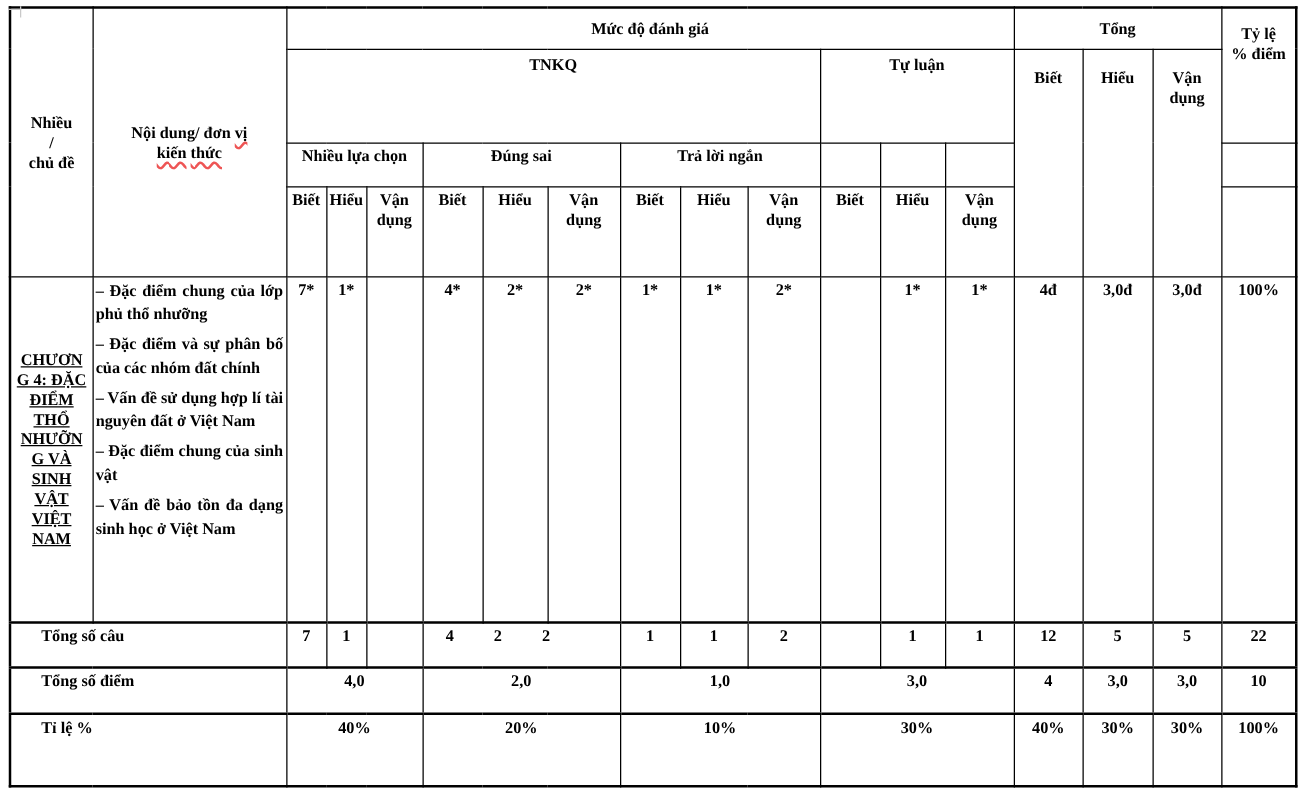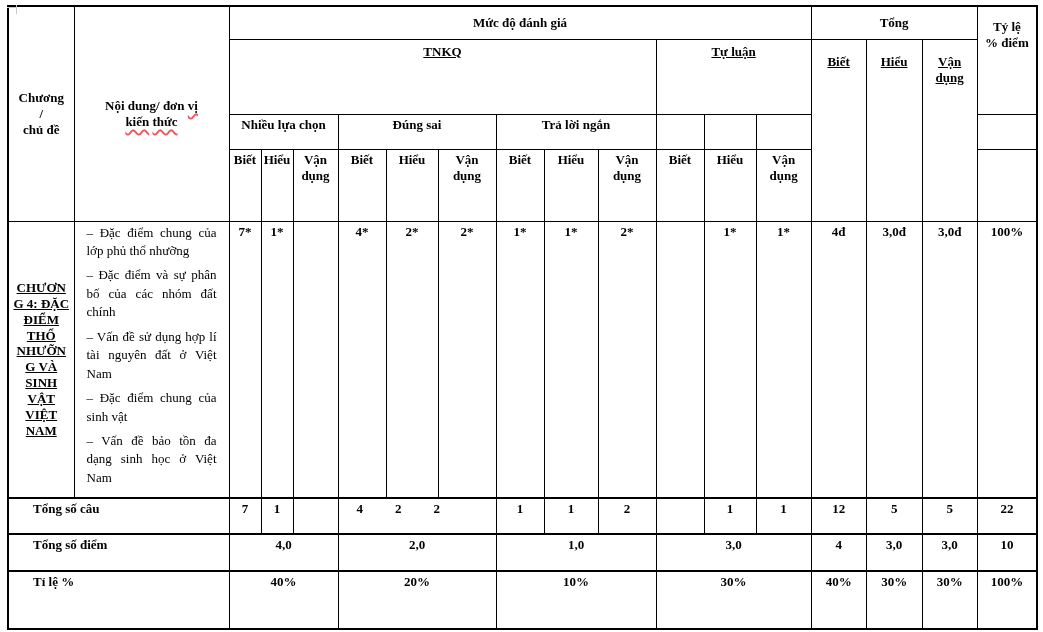--- a/index.html
+++ b/index.html
@@ -35,21 +35,21 @@
     font-size: 13px;
   }
   td {
     border: 1px solid #000;
     vertical-align: top;
     text-align: center;
     padding: 2px 2px;
     overflow: hidden;
   }
   tr.r1 { height: 33px; }
-  tr.r2 { height: 75px; text-decoration: underline; }
+  tr.r2 { height: 75px; }
   tr.r3 { height: 35px; }
   tr.r4 { height: 72px; }
   tr.r5 { height: 277px; }
   tr.r6 { height: 36px; }
   tr.r7 { height: 37px; border-radius: 15px; }
   tr.r8 { height: 58px; border-radius: 13px; }
   tr.heavy td { border-top-width: 2px; }
 
   td.mid { vertical-align: middle; }
   td.pre { white-space: pre-line; }
@@ -65,22 +65,22 @@
     vertical-align: middle;
     text-align: center;
     padding: 2px 4px;
     line-height: 1.22;
     overflow-wrap: break-word;
     word-break: break-word;
     text-decoration: underline;
   }
   td.content {
     text-align: justify;
-    font-weight: 400;
-    padding: 2px 12px;
+    font-weight: 700;
+    padding: 2px 2px;
     line-height: 1.42;
   }
   td.content .ci { margin: 0 0 6px 0; }
   .squiggle {
     text-decoration-line: underline;
     text-decoration-style: wavy;
     text-decoration-color: #ee5555;
     text-decoration-thickness: 1.5px;
     text-underline-offset: 3px;
   }
@@ -115,21 +115,21 @@
       <col style="width:48px">
         <col style="width:52px">
         <col style="width:55px">
       <col style="width:55px">
         <col style="width:56px">
         <col style="width:55px">
       <col style="width:60px">
     </colgroup>
     <tbody>
       <tr class="r1">
-        <td rowspan="4" class="mid pre">Chương
+        <td rowspan="4" class="mid pre">Nhiều
 /
 chủ đề</td>
         <td rowspan="4" class="mid"><span>Nội dung/ đơn </span><span class="squiggle">vị</span><br><span class="squiggle">kiến</span> <span class="squiggle">thức</span></td>
         <td colspan="12" class="mid">Mức độ đánh giá</td>
         <td colspan="3" class="mid">Tổng</td>
         <td rowspan="2" class="pre padtop-sm">Tỷ lệ
 % điểm</td>
       </tr>
       <tr class="r2">
         <td colspan="9" class="hdr-top">TNKQ</td>

